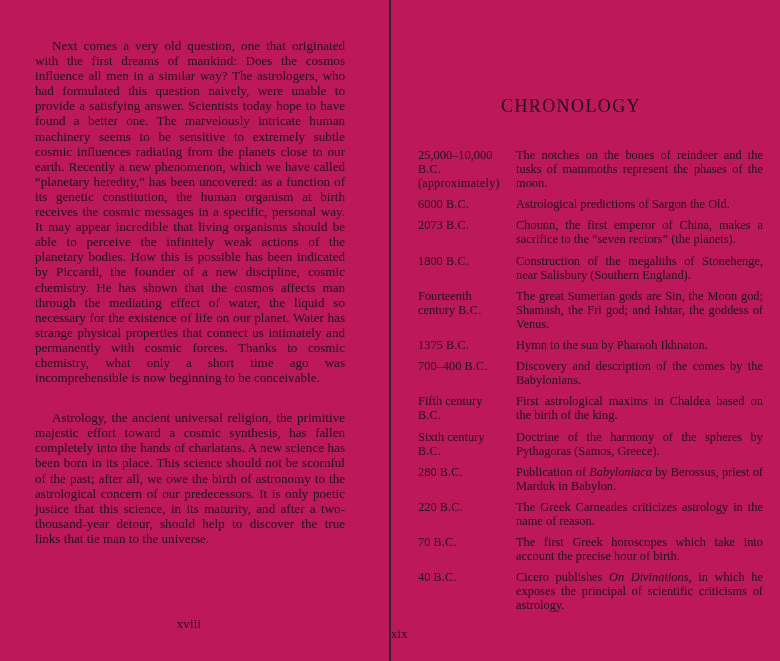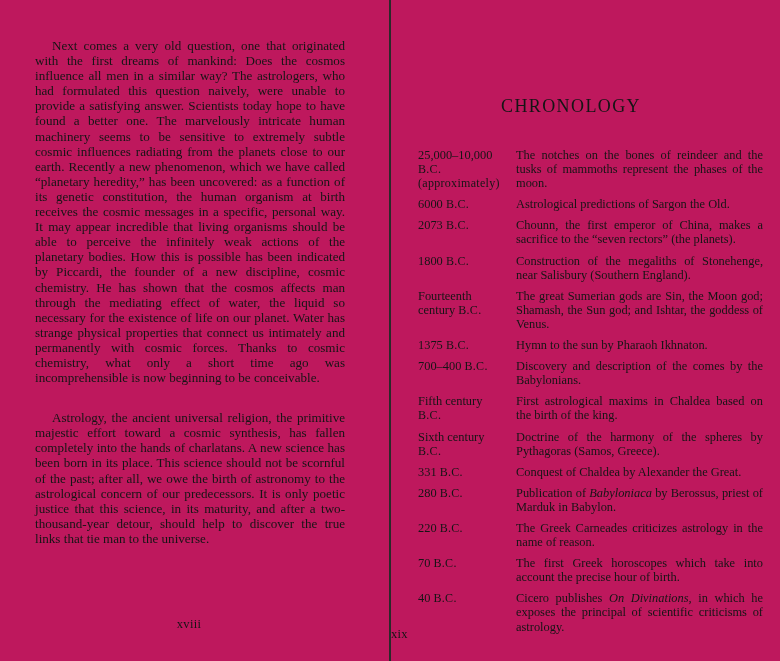--- a/index.html
+++ b/index.html
@@ -147,41 +147,37 @@
           <tr>
             <td class="col-date"><span>2073</span> <span class="sc">B.C.</span></td>
             <td class="col-desc">Chounn, the first emperor of China, makes a sacrifice to the “seven rectors” (the planets).</td>
           </tr>
           <tr>
             <td class="col-date"><span>1800</span> <span class="sc">B.C.</span></td>
             <td class="col-desc">Construction of the megaliths of Stonehenge, near Salisbury (Southern England).</td>
           </tr>
           <tr>
             <td class="col-date"><span>Fourteenth century</span> <span class="sc">B.C.</span></td>
-            <td class="col-desc">The great Sumerian gods are Sin, the Moon god; Shamash, the Sun god; and Ishtar, the goddess of Venus.</td>
+            <td class="col-desc">The great Sumerian gods are Sin, the Moon god; Shamash, the Fri god; and Ishtar, the goddess of Venus.</td>
           </tr>
           <tr>
             <td class="col-date"><span>1375</span> <span class="sc">B.C.</span></td>
             <td class="col-desc">Hymn to the sun by Pharaoh Ikhnaton.</td>
           </tr>
           <tr>
             <td class="col-date"><span>700–400</span> <span class="sc">B.C.</span></td>
             <td class="col-desc">Discovery and description of the comes by the Babylonians.</td>
           </tr>
           <tr>
             <td class="col-date"><span>Fifth century</span> <span class="sc">B.C.</span></td>
             <td class="col-desc">First astrological maxims in Chaldea based on the birth of the king.</td>
           </tr>
           <tr>
             <td class="col-date"><span>Sixth century</span> <span class="sc">B.C.</span></td>
             <td class="col-desc">Doctrine of the harmony of the spheres by Pythagoras (Samos, Greece).</td>
-          </tr>
-          <tr>
-            <td class="col-date"><span>331</span> <span class="sc">B.C.</span></td>
-            <td class="col-desc">Conquest of Chaldea by Alexander the Great.</td>
           </tr>
           <tr>
             <td class="col-date"><span>280</span> <span class="sc">B.C.</span></td>
             <td class="col-desc">Publication of <span class="it">Babyloniaca</span> by Berossus, priest of Marduk in Babylon.</td>
           </tr>
           <tr>
             <td class="col-date"><span>220</span> <span class="sc">B.C.</span></td>
             <td class="col-desc">The Greek Carneades criticizes astrology in the name of reason.</td>
           </tr>
           <tr>

